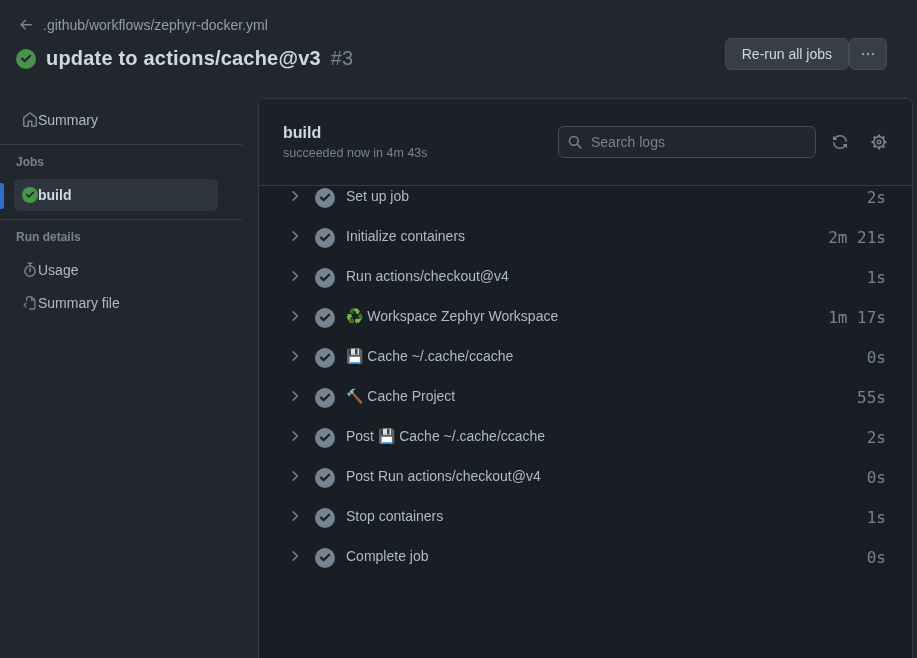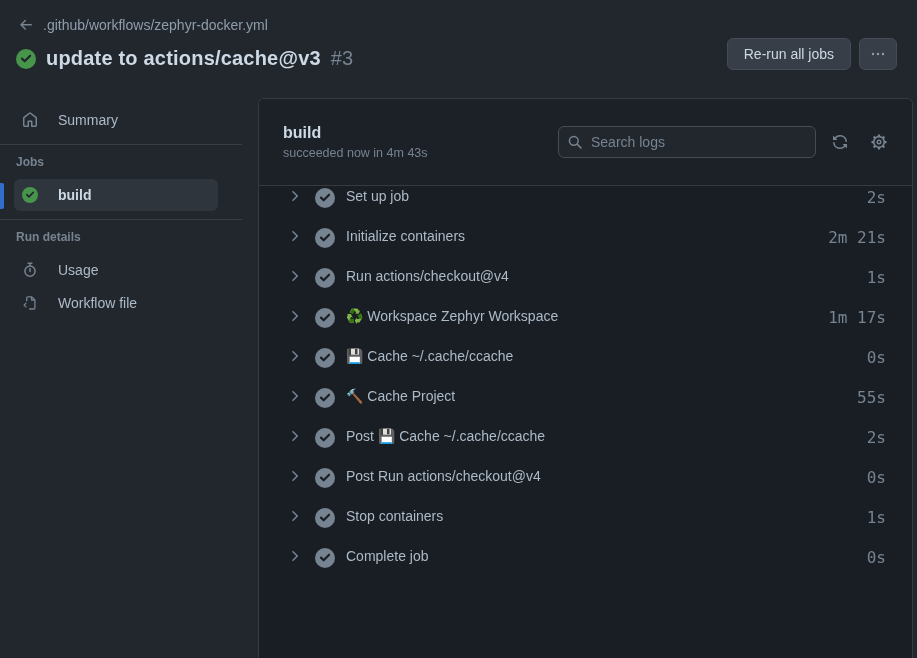--- a/index.html
+++ b/index.html
@@ -27,33 +27,33 @@
   .page{width:917px;height:658px;display:flex;flex-direction:column;}
 
   
   .top{position:relative;height:98px;flex:0 0 auto;padding:17px 16px 0 18px;}
   .breadcrumb{display:flex;align-items:center;gap:9px;cursor:pointer;}
   .breadcrumb .icon{color:var(--muted);display:inline-flex;}
   .breadcrumb-path{font-size:14px;color:#909dab;}
   .title-row{display:flex;align-items:center;gap:10px;margin-top:14px;margin-left:-2px;}
   .title-row h1{font-size:20px;font-weight:bold;color:var(--text);letter-spacing:.2px;}
   .run-number{font-size:20px;color:var(--muted);font-weight:normal;}
-  .actions{position:absolute;top:38px;right:20px;display:flex;gap:8px;}
+  .actions{position:absolute;top:38px;right:30px;display:flex;}
   .btn{
     height:32px;padding:0 16px;font-size:14px;color:var(--text);
     background:var(--btn-bg);border:1px solid var(--border-strong);
     border-radius:6px;cursor:pointer;font-family:inherit;line-height:30px;
   }
   .btn.kebab{width:38px;padding:0;display:inline-flex;align-items:center;justify-content:center;color:#909dab;}
 
   
   .main{flex:1;display:flex;min-height:0;}
   .sidebar{width:258px;flex:0 0 auto;padding-top:5px;position:relative;}
   .nav-item{
-    display:flex;align-items:center;gap:20px;height:32px;
+    display:flex;align-items:center;gap:0;height:32px;
     margin:1px 40px 1px 14px;padding:0 8px;border-radius:6px;
     font-size:14px;color:var(--text-2);cursor:pointer;
   }
   .nav-item .icon{display:inline-flex;color:var(--muted);flex:0 0 auto;}
   .sidebar .divider{height:1px;background:var(--border);margin:8px 16px 8px 0;}
   .section-label{font-size:12px;font-weight:bold;color:var(--muted);padding-left:16px;margin:10px 0 10px;}
   .job-item-wrap{position:relative;}
   .accent-bar{
     position:absolute;left:0;top:4px;width:4px;height:26px;
     background:var(--accent-blue);border-radius:0 2px 2px 0;
@@ -188,21 +188,21 @@
 
       <div class="nav-item">
         <span class="icon">
           <svg width="16" height="16" viewBox="0 0 16 16" fill="none" stroke="currentColor" stroke-width="1.3">
               <path d="M5.7 1.9h4.1l3.1 3v8.1a1 1 0 0 1-1 1H7.2" stroke-linejoin="round"></path>
               <path d="M9.6 1.9v3.1h3.2" stroke-linejoin="round"></path>
               <path d="M5.7 1.9a1 1 0 0 0-1 1v3.3" stroke-linejoin="round"></path>
               <path d="m3.9 8.3-1.8 1.8 1.8 1.8" stroke-linecap="round" stroke-linejoin="round"></path>
             </svg>
         </span>
-        <span>Workflow file</span>
+        <span>Summary file</span>
       </div>
     </aside>
 
     <section class="panel">
       <div class="panel-header">
         <div class="panel-title-block">
           <h2>build</h2>
           <div class="panel-subtitle">succeeded now in 4m 43s</div>
         </div>
         <div class="search">

